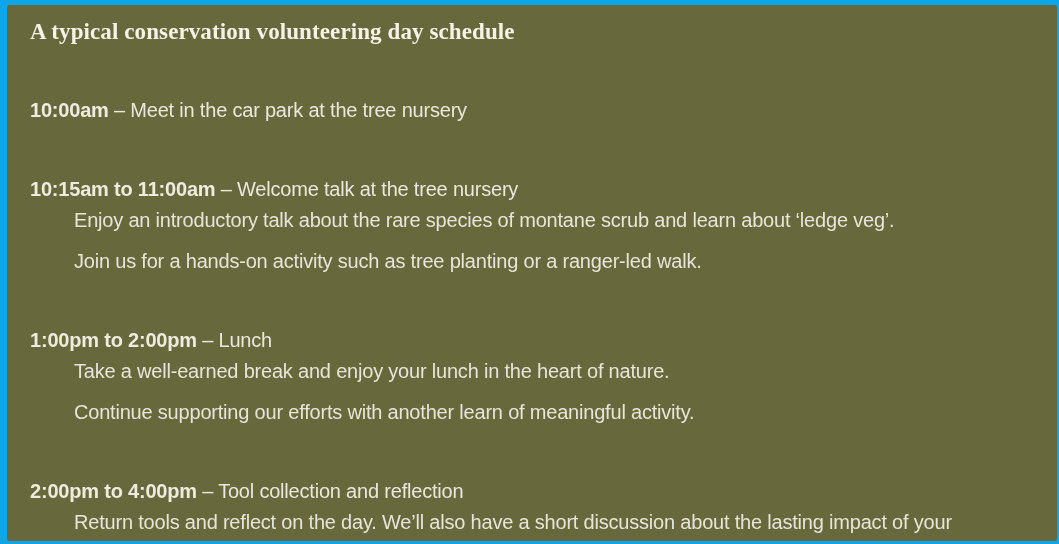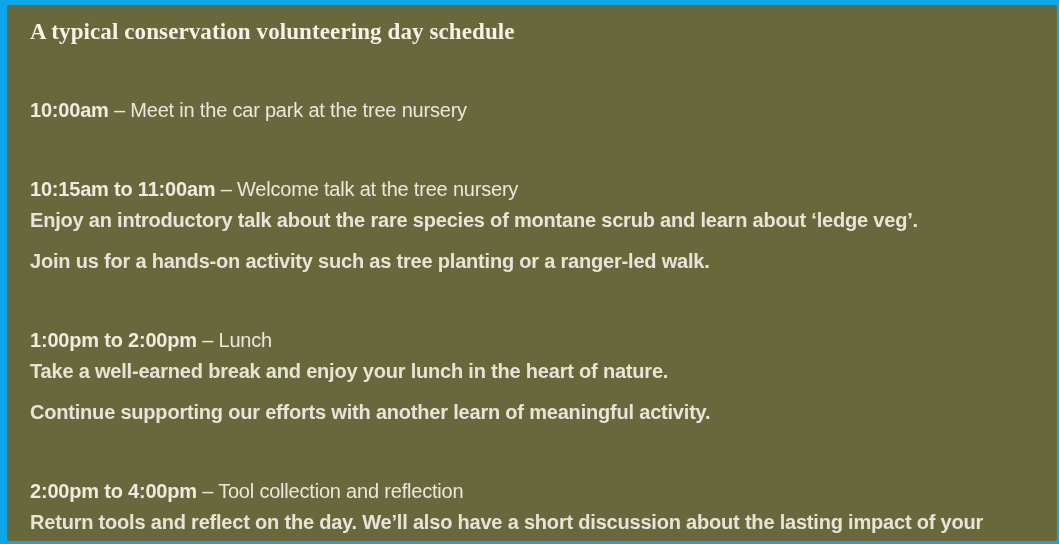--- a/index.html
+++ b/index.html
@@ -64,23 +64,24 @@
   .entry-time {
     font-weight: 700;
     color: #eeecdf;
   }
 
   .entry-activity {
     font-weight: 400;
   }
 
   .entry-description {
-    font-weight: 700;
+    font-weight: 400;
     color: #e7e5d8;
     max-width: 1000px;
+    margin-left: 44px;
   }
 </style>
 </head>
 <body>
 
 <div class="stage">
   <div class="panel">
     <h1 class="panel-title">A typical conservation volunteering day schedule</h1>
     <ul class="schedule-list">
   <li class="schedule-entry">

